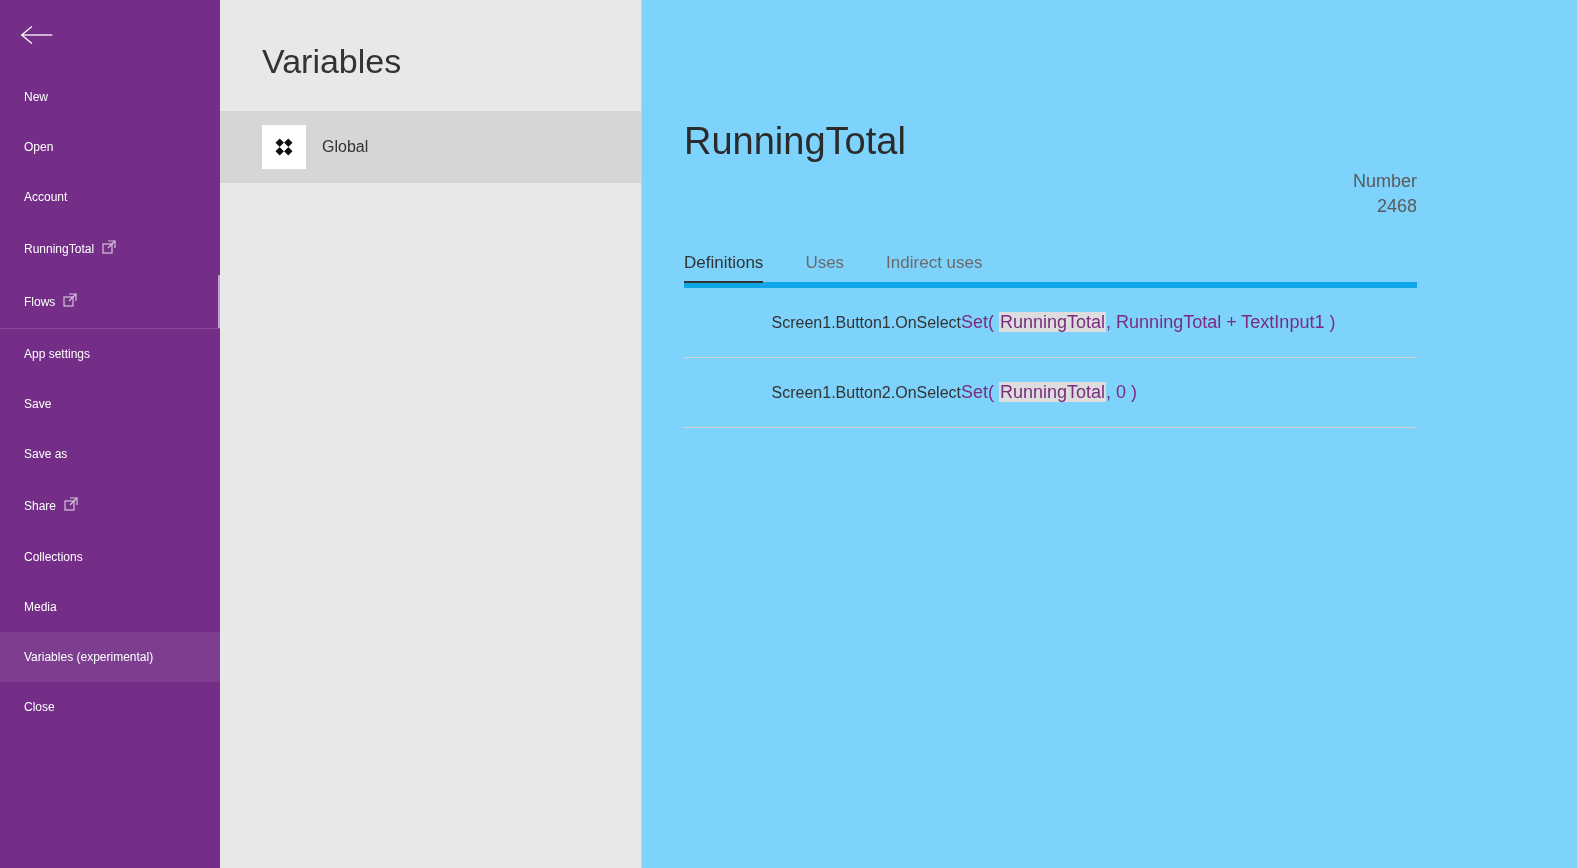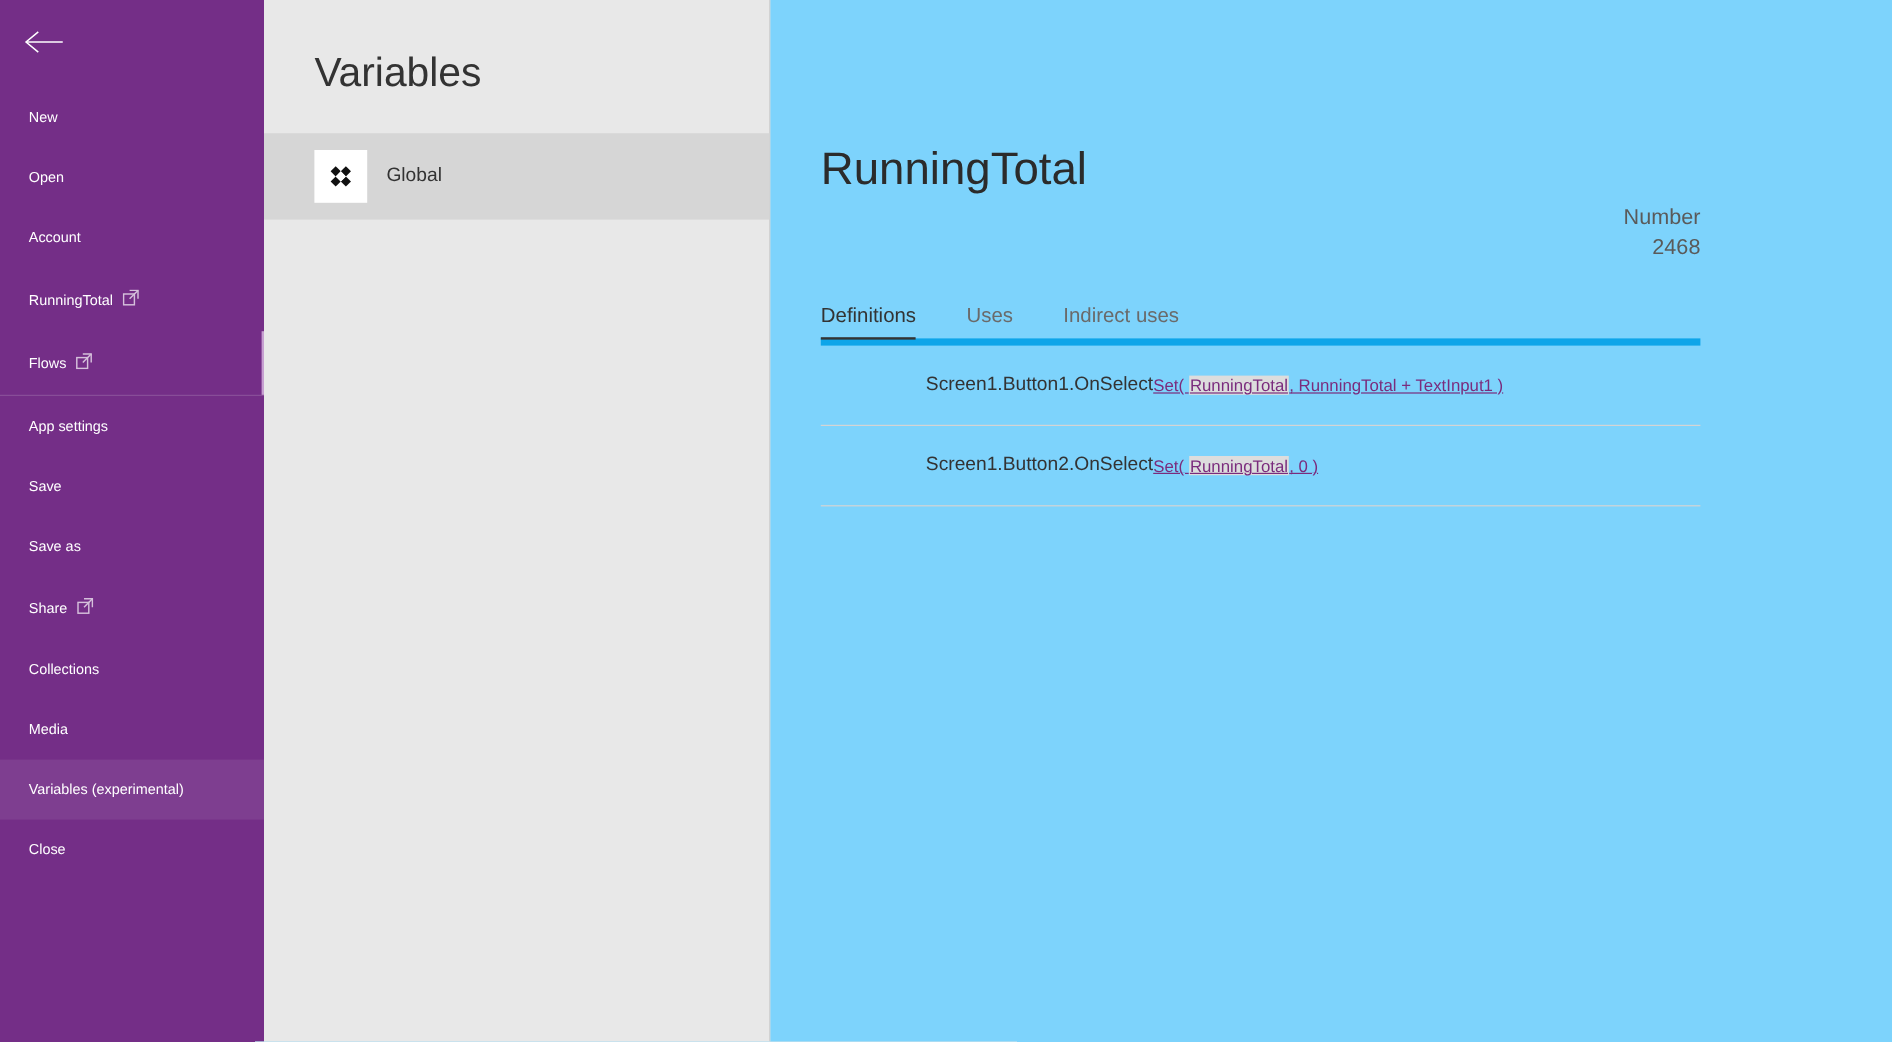--- a/index.html
+++ b/index.html
@@ -131,23 +131,22 @@
       padding: 24px 0 24px 12px;
       border-bottom: 1px solid #d4d4d4;
       text-align: right;
     }
     .def-path {
       width: 265px;
       font-size: 16px;
       color: #333;
     }
     .def-formula {
-      font-size: 14px;
+      font-size: 18px;
       color: #7a2c7d;
-      text-decoration: underline;
       cursor: pointer;
     }
     .def-formula .hl {
       background: #ddd;
       padding: 0 1px;
     }
   </style>
 </head>
 <body>
 

